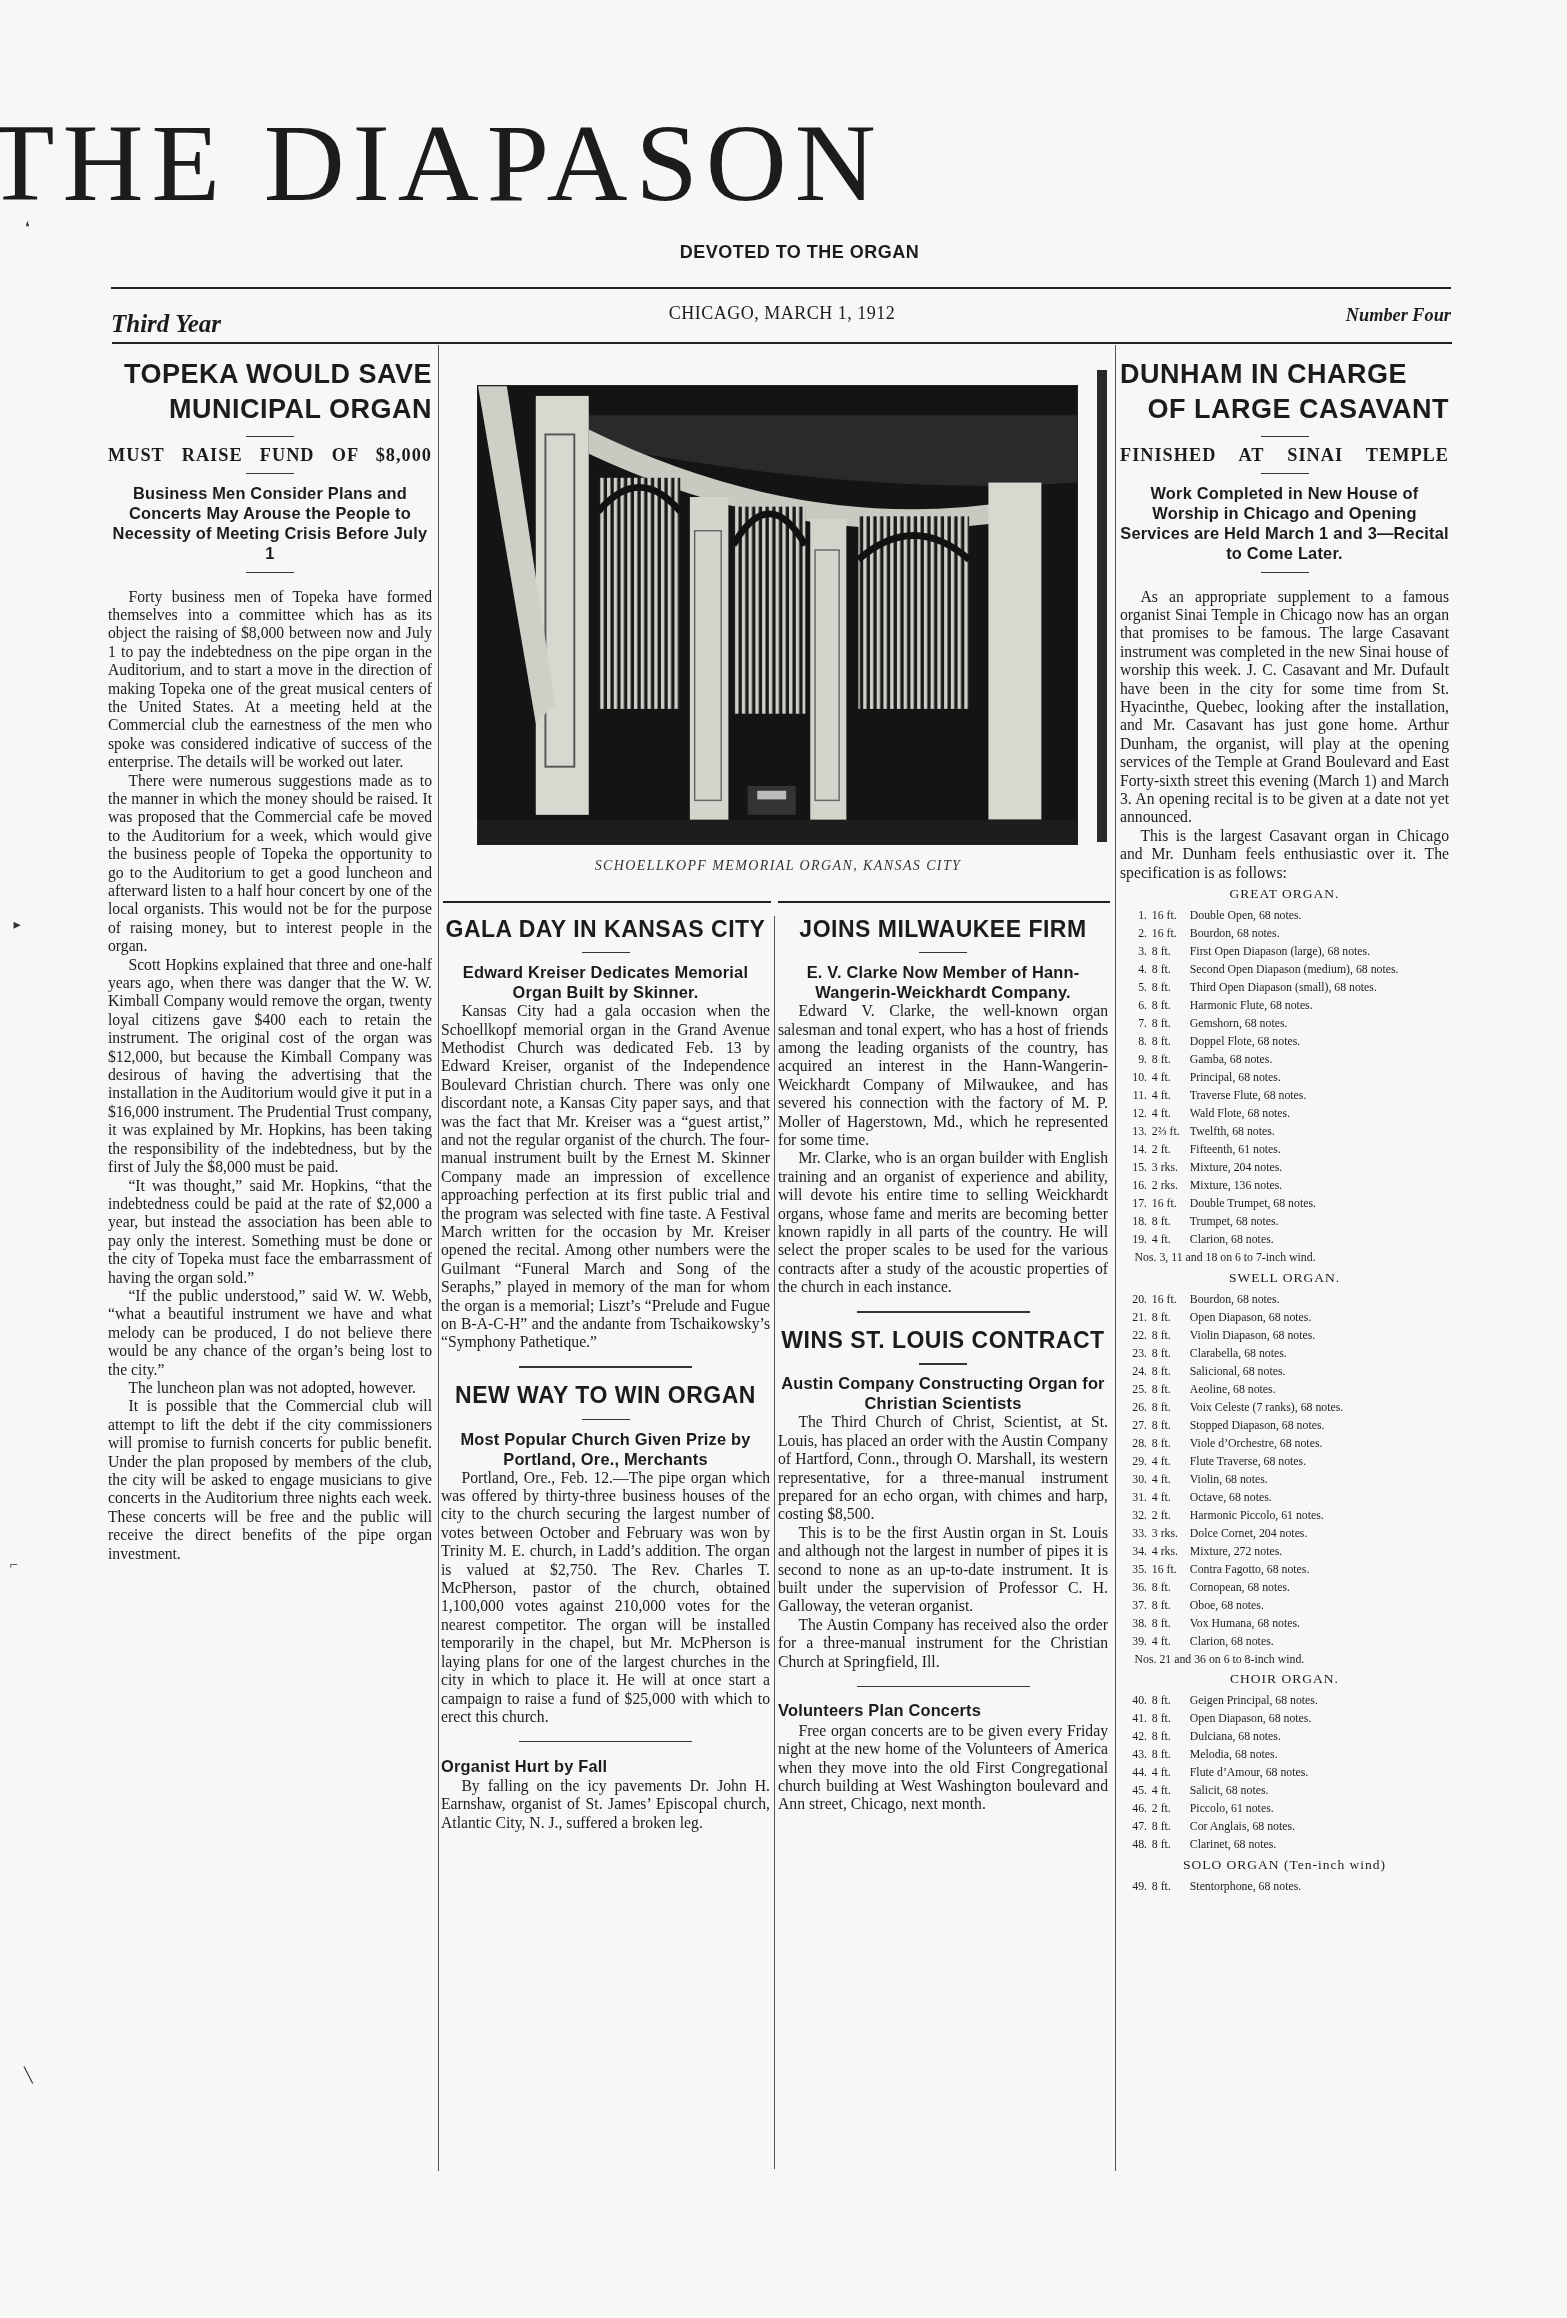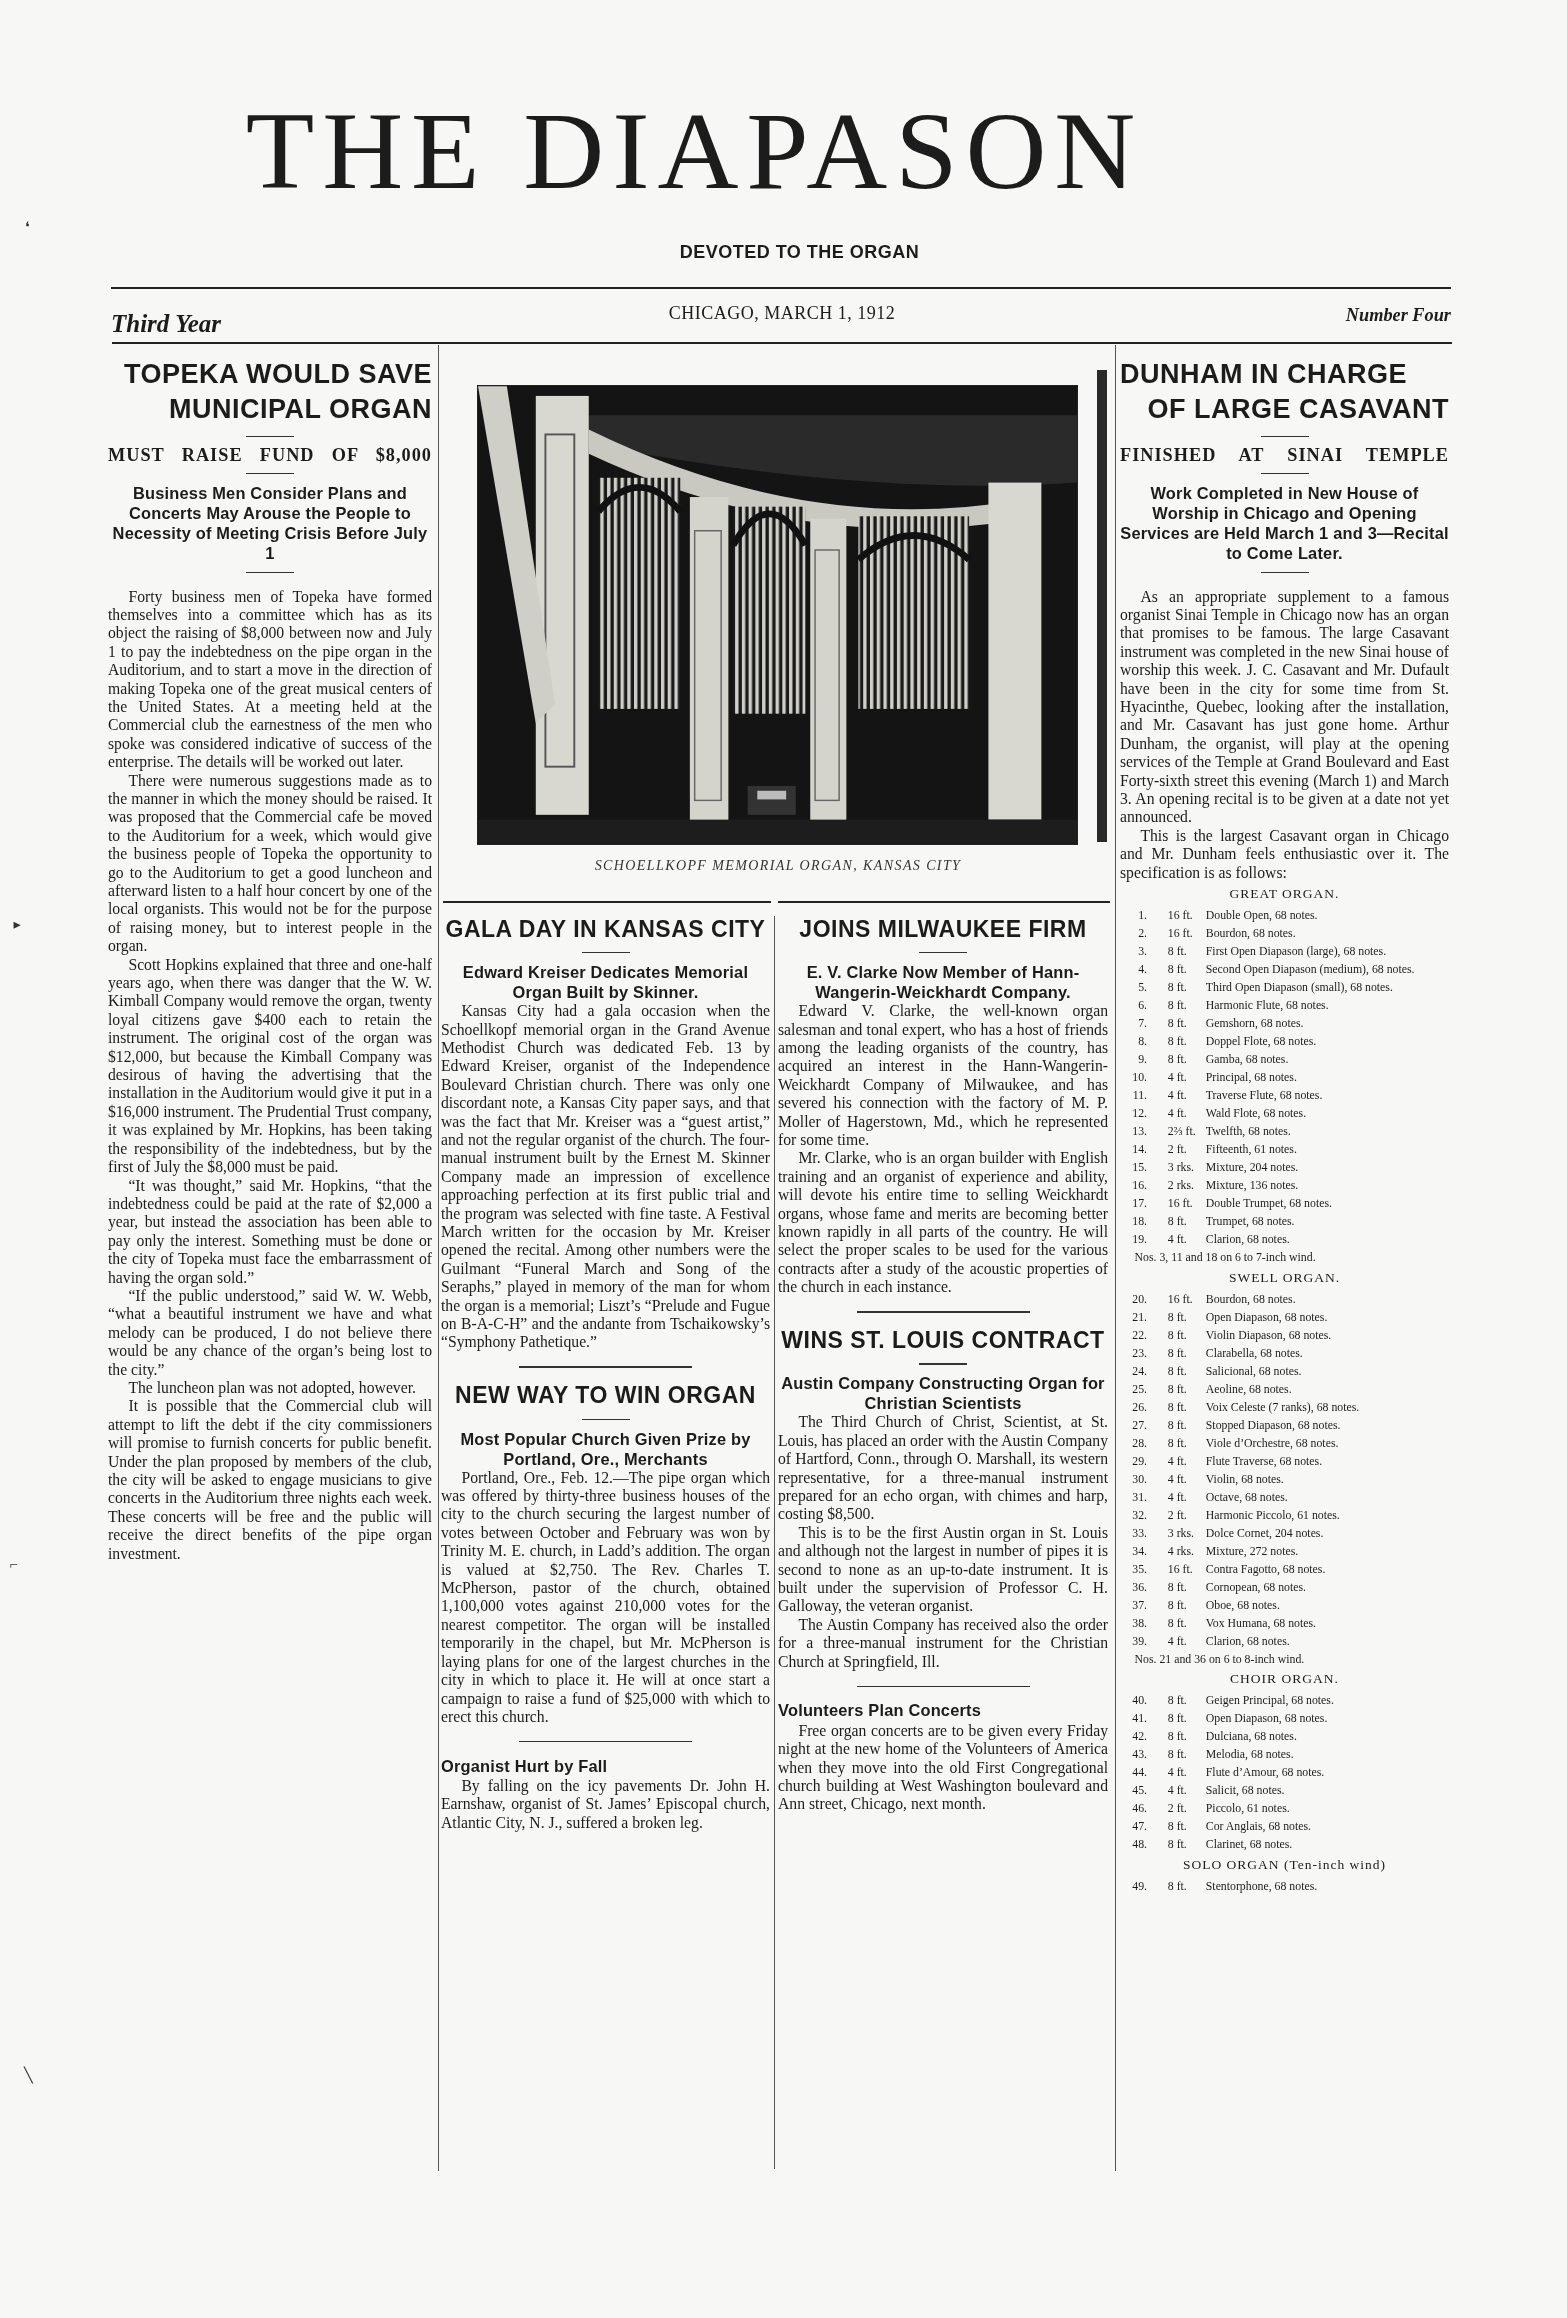--- a/index.html
+++ b/index.html
@@ -1,20 +1,20 @@
 <!DOCTYPE html>
 <html style="font-size:7.7px"><head>
 <meta charset="utf-8">
 <style>
   html, body { margin:0; padding:0; }
   body {
     width:1567px; height:2319px; background:#f7f7f5; color:#1c1c1c;
     font-family:"Liberation Serif","DejaVu Serif",serif; position:relative; overflow:hidden;
   }
-  .masthead { position:absolute; left:0; top:96px; width:1389px; text-align:center; }
+  .masthead { position:absolute; left:0; top:108px; width:1389px; }
   .mast-title { font-size:110px; letter-spacing:7.7px; font-weight:normal; line-height:1; transform:scaleX(1.02); }
   .mast-sub { position:absolute; left:16px; top:242px; width:1567px; text-align:center; font-family:"Liberation Sans",sans-serif; font-weight:bold; font-size:18px; letter-spacing:0.5px; }
   .rule { position:absolute; background:#222; height:2.4px; }
   .dateline { position:absolute; top:303px; left:111px; width:1340px; height:29px; }
   .dl-left { position:absolute; left:0; top:6.7px; font-style:italic; font-size:25px; font-weight:bold; }
   .dl-center { position:absolute; left:1px; width:100%; text-align:center; top:0; font-size:18px; letter-spacing:0.5px; }
   .dl-right { position:absolute; right:0; top:2.4px; font-style:italic; font-size:18.3px; font-weight:bold; }
   .vrule { position:absolute; width:1px; background:#555; }
   .col { position:absolute; font-size:15.7px; line-height:18.4px; text-align:justify; }
   .col p { margin:0; text-indent:1.3em; }
@@ -26,21 +26,21 @@
   .dash { width:48px; height:1.4px; background:#333; margin:8.7px auto; }
   .sep { width:173px; height:1.4px; background:#333; margin:14.5px auto; }
   .sub-hed { font-family:"Liberation Sans",sans-serif; font-weight:bold; font-size:16.4px; margin-bottom:1.9px; letter-spacing:0.2px; }
   .photo-wrap { position:absolute; left:477px; top:385px; width:599px; height:458px; border:1.9px solid #222; background:#111; overflow:hidden; }
   .caption { position:absolute; left:453px; top:858px; width:650px; text-align:center; font-style:italic; font-size:14px; letter-spacing:1.4px; color:#333; }
   .dark-bar { position:absolute; left:1097px; top:370px; width:9.6px; height:472px; background:#2a2a2a; }
   .spec-title { text-align:center; font-family:"Liberation Serif",serif; font-size:13.5px; letter-spacing:1px; margin:2.9px 0; }
   .spec { font-size:11.8px; line-height:18px; }
   .spec .row { display:flex; }
   .spec .num { width:27px; text-align:right; padding-right:4.8px; flex:none; }
-  .spec .ft { width:38px; flex:none;margin-left:16px; }
+  .spec .ft { width:38px; flex:none; }
   .spec .stop { flex:1; text-align:left; }
   .spec .note { padding-left:14.5px; }
   .edge-mark { position:absolute; font-size:14.5px; color:#333; }
 </style>
 </head>
 <body>
 
 <div class="masthead">
   <div class="mast-title">THE DIAPASON</div>
 </div>

